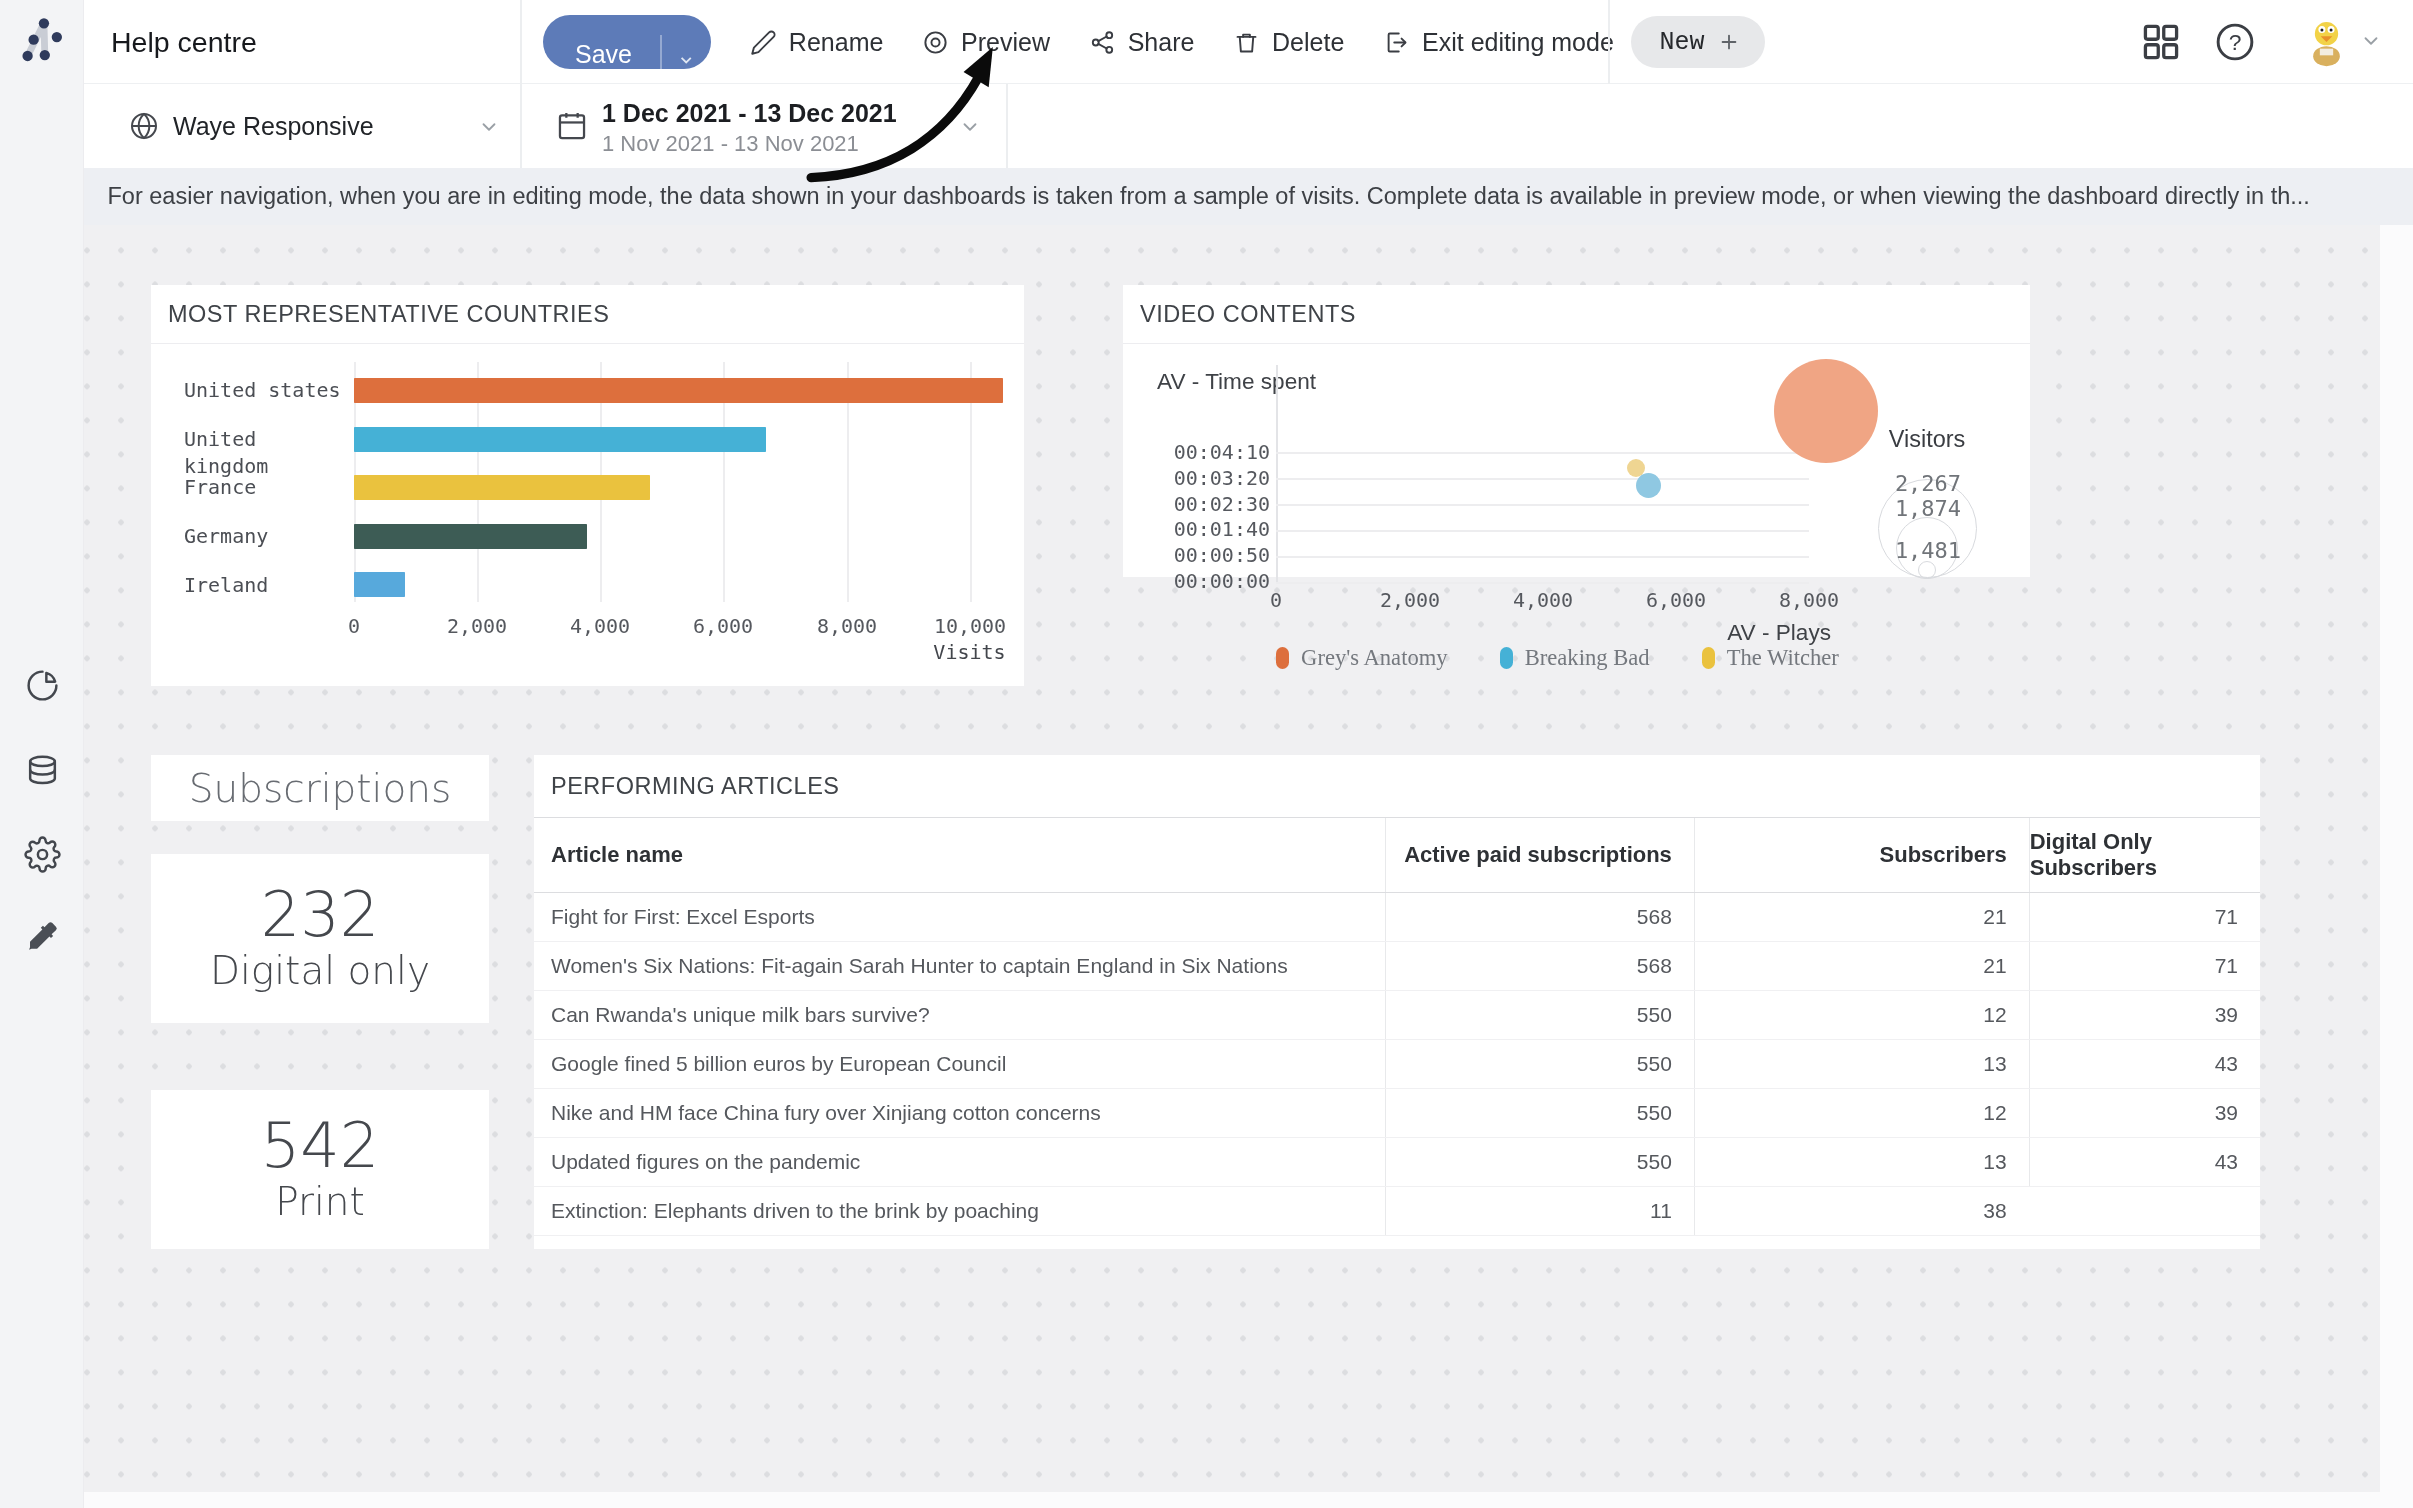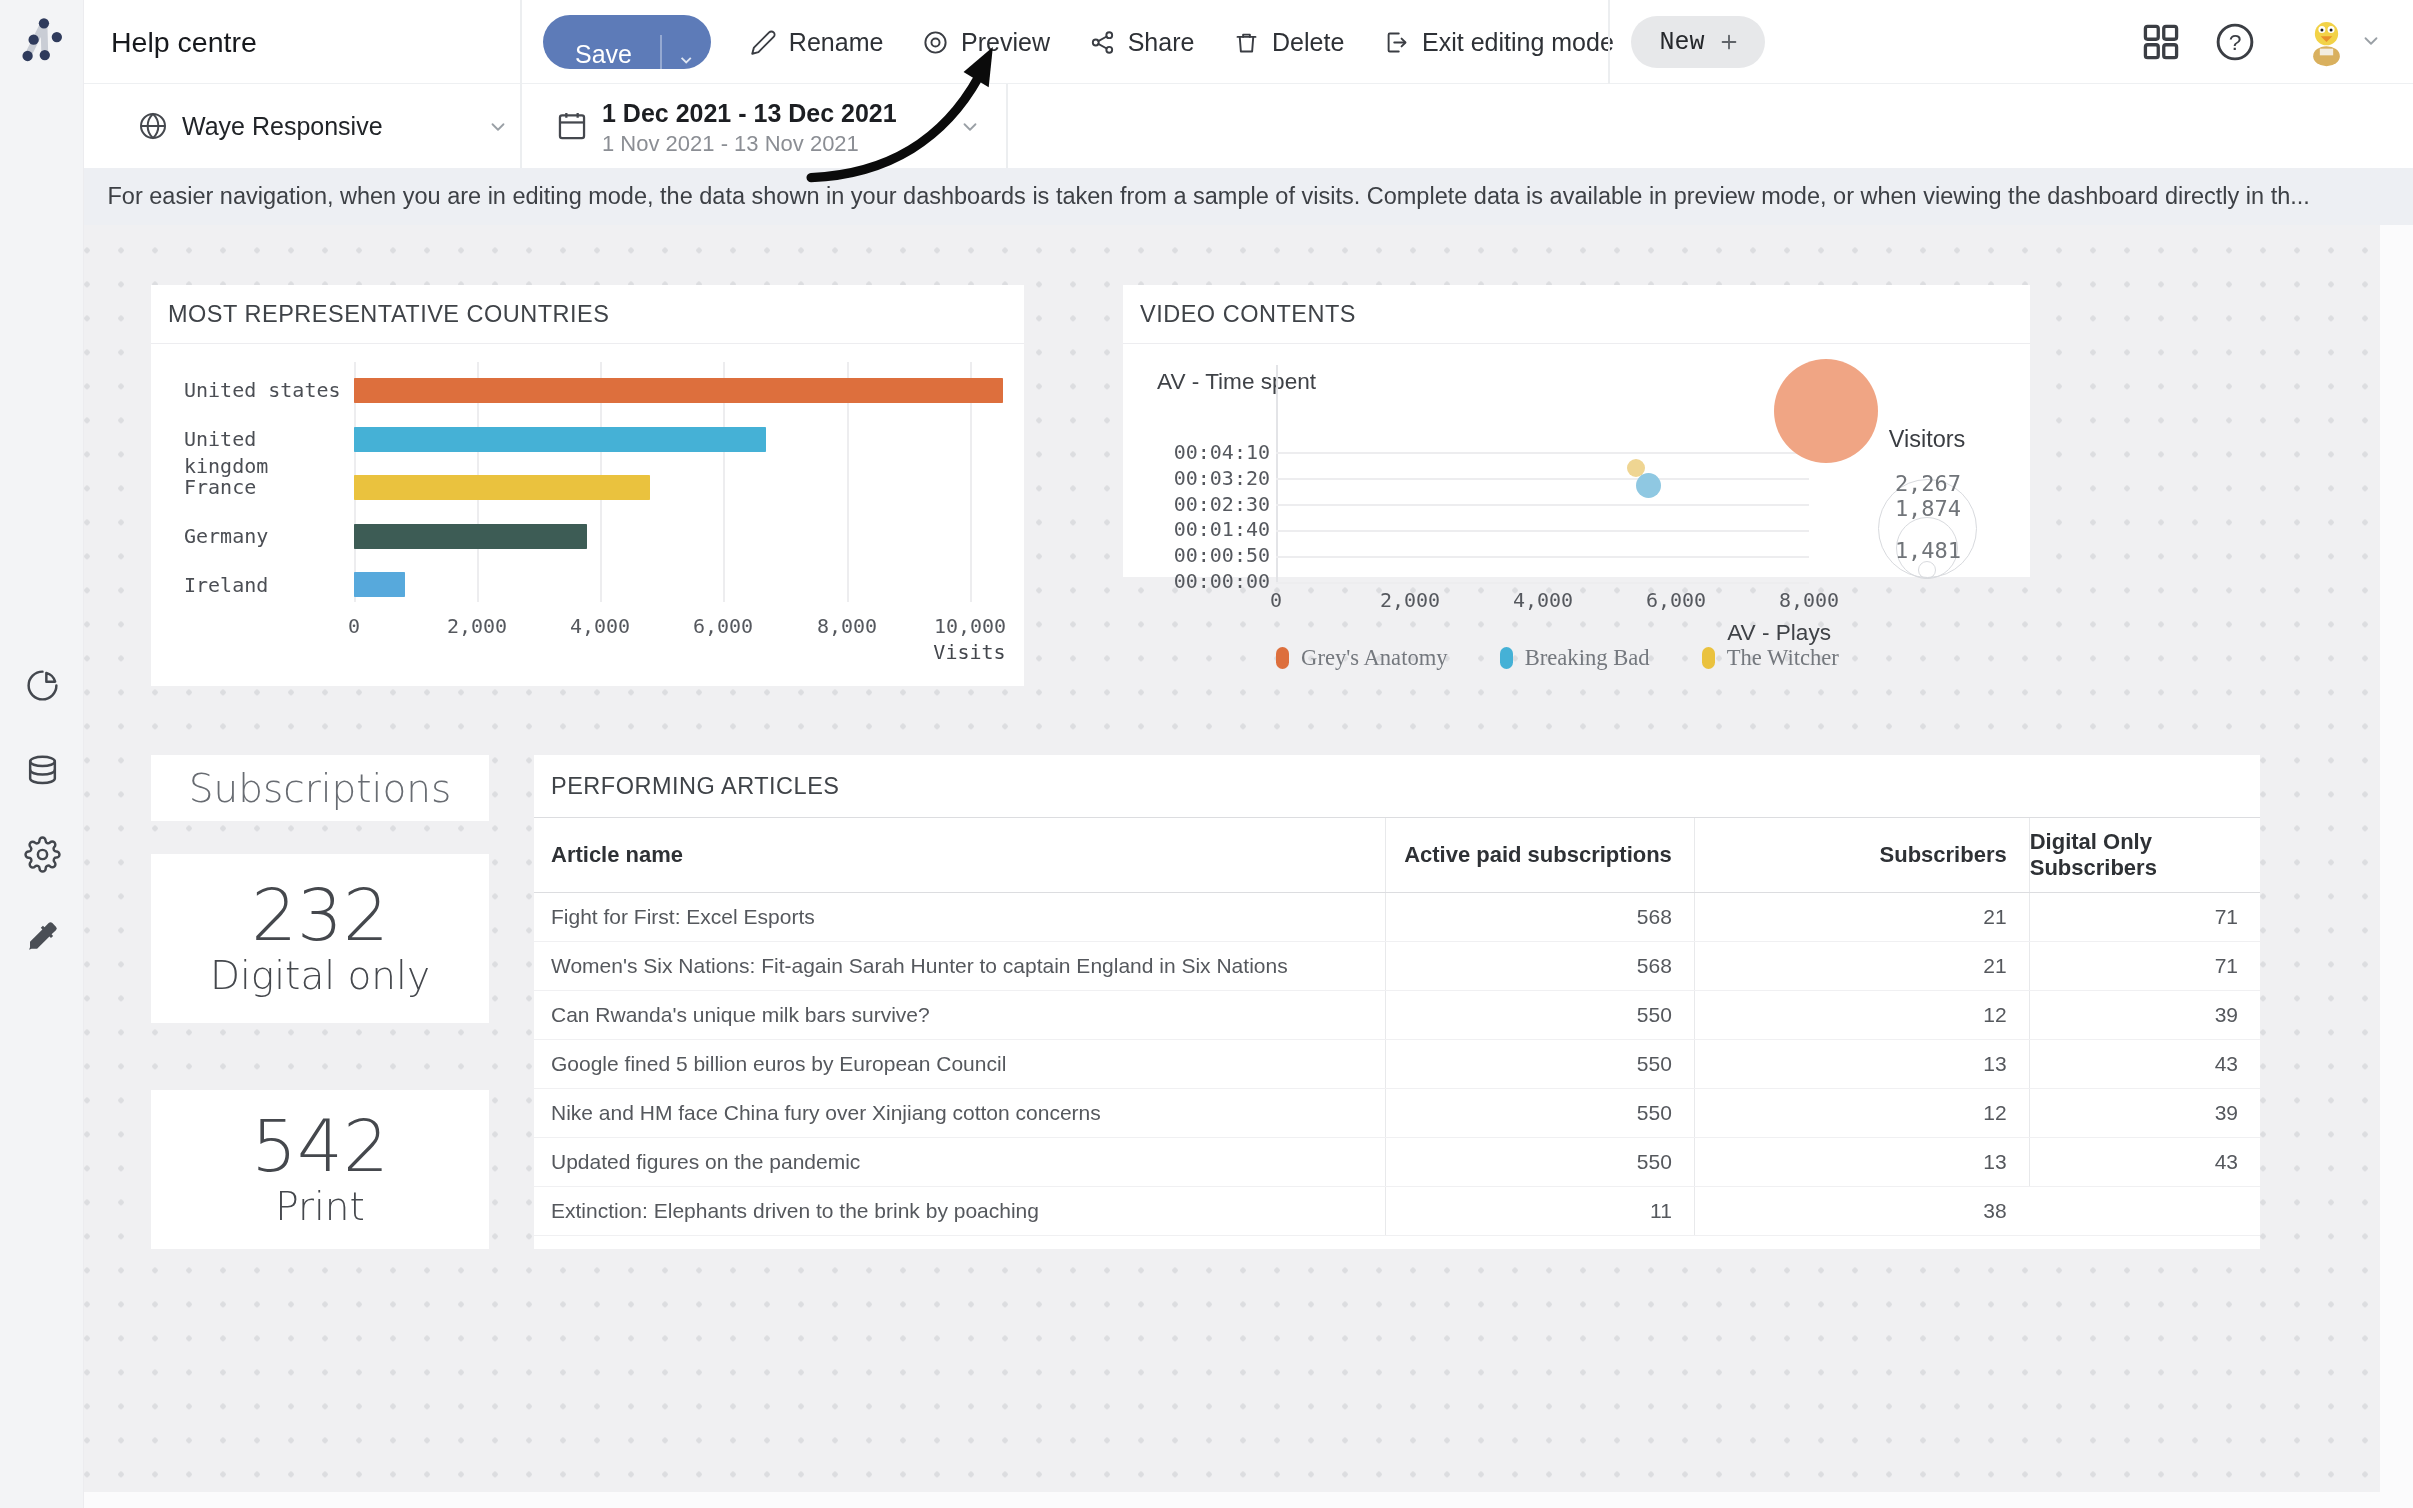--- a/index.html
+++ b/index.html
@@ -80,21 +80,21 @@
   .bub-swatch { width:13.4px; height:22px; border-radius:6.7px; }
   .sizeleg-label { position:absolute; left:737px; top:141px; width:134px; text-align:center; font-size:23.5px; color:#3a3d42; }
   .sizeleg-val { position:absolute; width:168px; left:721px; text-align:center; font-family:"DejaVu Sans Mono",monospace; font-size:22px; color:#707479; z-index:3; }
   .sizeleg-circle { position:absolute; border:1.7px solid #d8dade; border-radius:50%; }
 
   
   .card-subs-title { left:67px; top:530px; width:338px; height:66px; display:flex; align-items:center; justify-content:center;
                      font-size:39px; font-weight:200; color:#686c72; font-family:"DejaVu Sans","Liberation Sans",sans-serif; }
   .card-kpi { left:67px; width:338px; display:flex; flex-direction:column; align-items:center; justify-content:center; }
   .kpi-1 { top:629px; height:169px; } .kpi-2 { top:865px; height:159px; }
-  .kpi-value { font-size:72px; font-weight:200; line-height:1.0; color:#45484d; font-family:"DejaVu Sans","Liberation Sans",sans-serif; }
+  .kpi-value { font-size:62px; font-weight:200; line-height:1.0; color:#45484d; font-family:"DejaVu Sans","Liberation Sans",sans-serif; }
   .kpi-label { font-size:39px; font-weight:200; color:#45484d; margin-top:1.7px; font-family:"DejaVu Sans","Liberation Sans",sans-serif; }
 
   
   .card-table { left:450px; top:530px; width:1726px; height:494px; }
   .t-title { height:63px; display:flex; align-items:center; padding-left:17px; font-size:23.5px; letter-spacing:0.5px; color:#3f4348; border-bottom:1.7px solid #dcdde0; }
   .t-grid { display:grid; grid-template-columns:49.3% 17.9% 19.4% 13.4%; }
   .t-header { height:75px; border-bottom:1.7px solid #dcdde0; font-size:22px; font-weight:700; color:#2e3135; }
   .t-cell { display:flex; align-items:center; }
   .t-cell.num { justify-content:flex-end; padding-right:22px; }
   .t-cell.name { padding-left:17px; }
@@ -231,21 +231,21 @@
     <path d="M21 23 L35 23 L28 30 Z" fill="#e8912b"></path>
   </svg>
   <button class="chev-btn">
     <svg viewBox="0 0 24 24">
         <path d="M6 9l6 6 6-6"></path>
       </svg>
   </button>
 </header>
 
 <div class="row2">
-  <div class="site-sel" style="left:16px;width:436px">
+  <div class="site-sel" style="left:7px;width:436px">
     <span class="globe-ic">
       <svg viewBox="0 0 24 24">
           <circle cx="12" cy="12" r="9"></circle>
           <path d="M3 12h18"></path>
           <path d="M12 3c2.6 2.3 4 5.5 4 9s-1.4 6.7-4 9c-2.6-2.3-4-5.5-4-9s1.4-6.7 4-9z"></path>
         </svg>
     </span>
     <span class="site-label">Waye Responsive</span>
     <button class="sel-chev" style="left:387px;top:32px">
       <svg viewBox="0 0 24 24">

